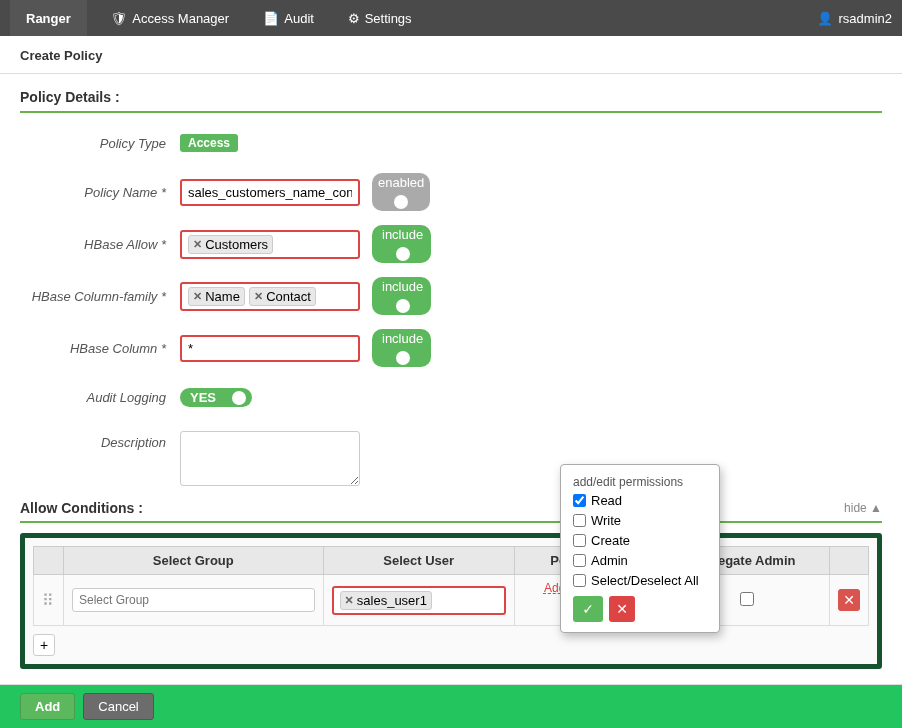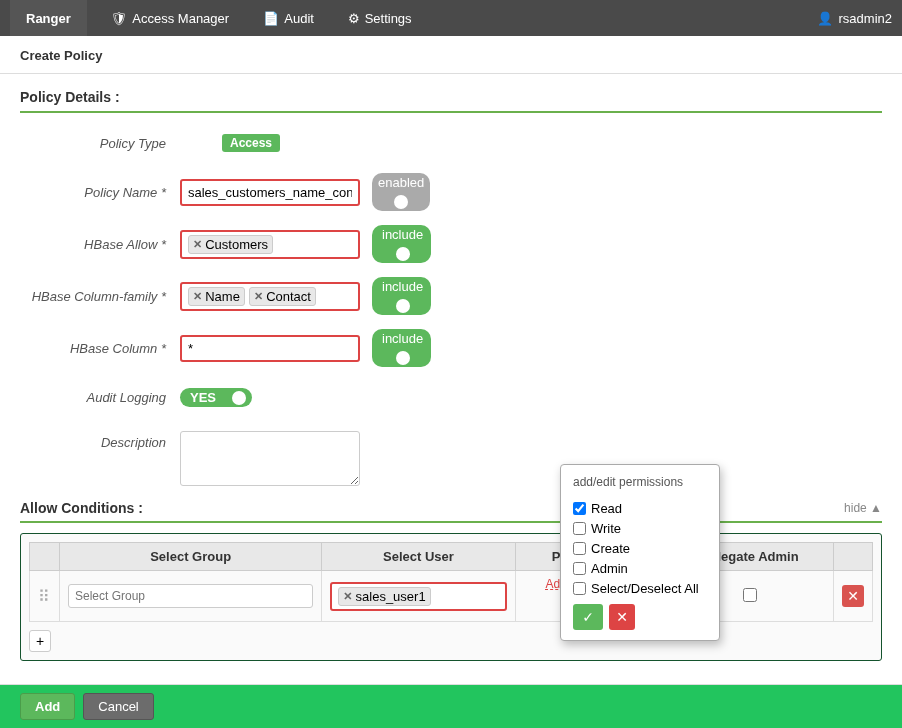--- a/index.html
+++ b/index.html
@@ -132,21 +132,20 @@
       gap: 6px;
       margin-left: 12px;
     }
     .badge-access {
       background: #5cb85c;
       color: #fff;
       border-radius: 3px;
       padding: 2px 8px;
       font-size: 12px;
       font-weight: bold;
-      margin-left: 42px;
     }
     .toggle-include {
       background: #5cb85c;
       color: #fff;
       border-radius: 10px;
       padding: 2px 8px 2px 10px;
       font-size: 12px;
       display: flex;
       align-items: center;
       gap: 5px;
@@ -199,21 +198,21 @@
       font-weight: bold;
       color: #333;
     }
     .hide-link {
       color: #888;
       font-size: 12px;
       cursor: pointer;
     }
 
     .conditions-table-wrap {
-      border: 1px solid #14532d;
+      border: 5px solid #14532d;
       border-radius: 3px;
       padding: 8px;
       background: #fafafa;
     }
     .conditions-table {
       width: 100%;
       border-collapse: collapse;
     }
     .conditions-table th {
       background: #e8e8e8;
@@ -334,21 +333,21 @@
       background: #fff;
       border: 1px solid #aaa;
       border-radius: 4px;
       box-shadow: 2px 4px 10px rgba(0,0,0,0.25);
       min-width: 160px;
       padding: 10px 12px;
     }
     .popup-title {
       font-size: 12px;
       color: #555;
-      margin-bottom: 12px;
+      margin-bottom: 4px;
       font-weight: normal;
     }
     .perm-checkbox-row {
       display: flex;
       align-items: center;
       gap: 5px;
       margin-bottom: 5px;
       font-size: 13px;
     }
     .perm-checkbox-row input[type=checkbox] {

